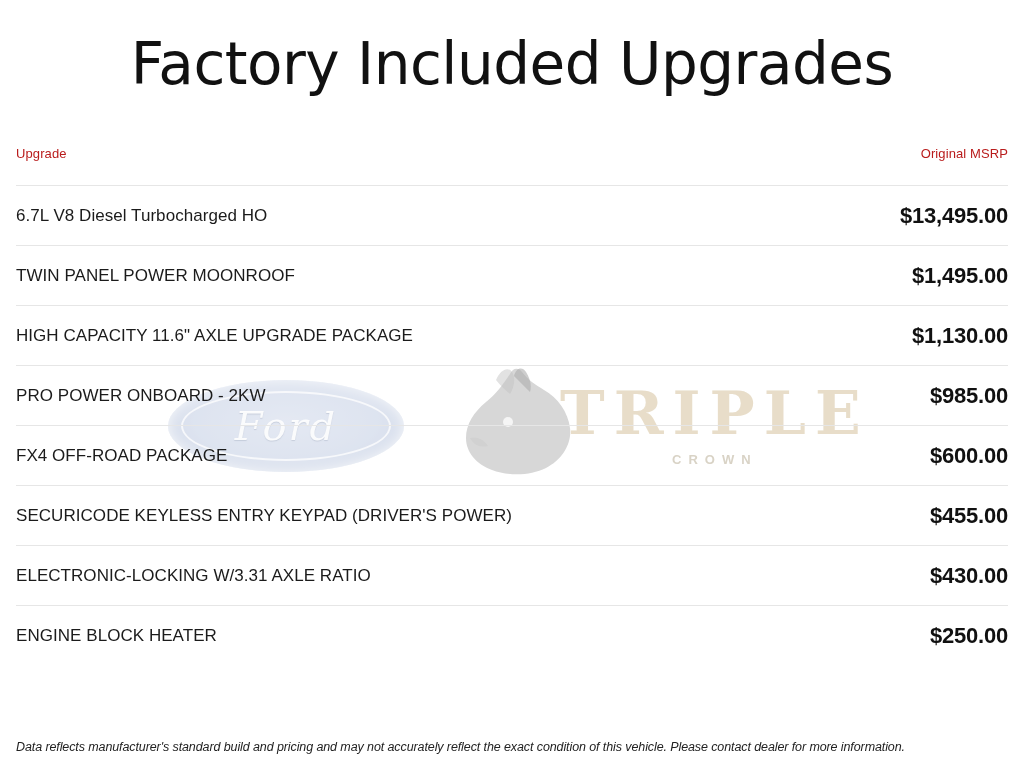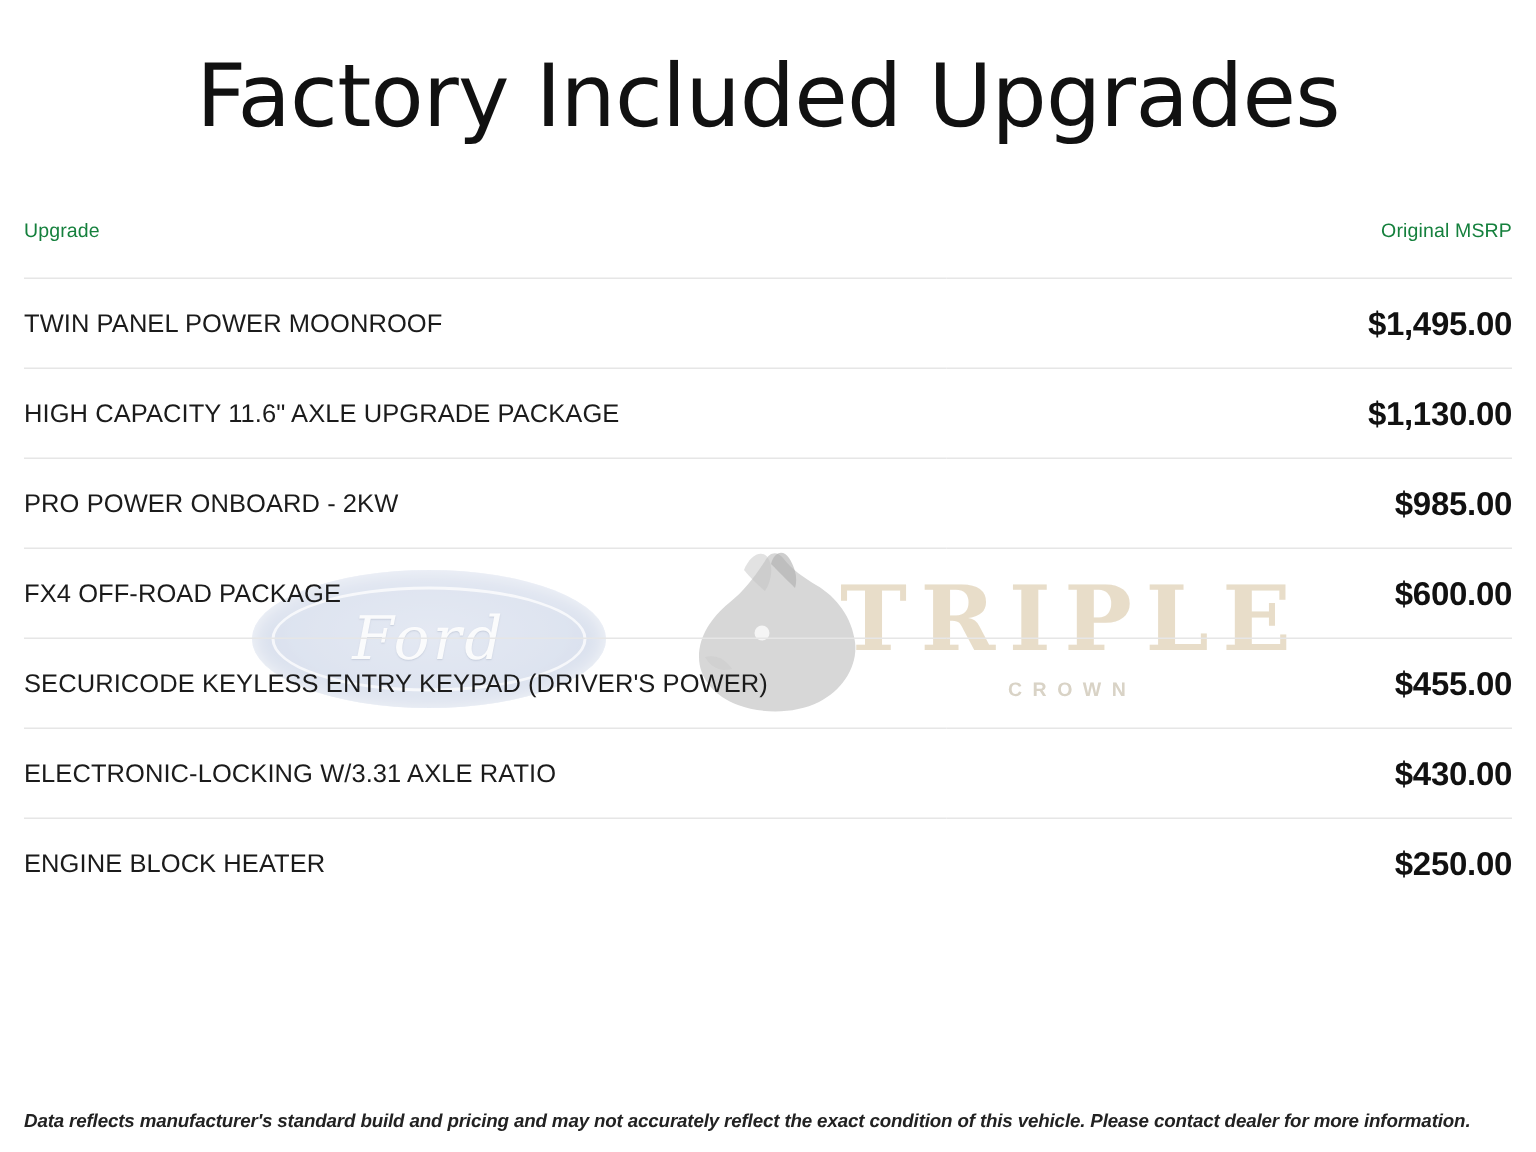--- a/index.html
+++ b/index.html
@@ -115,21 +115,21 @@
     margin-top: 48px;
   }
   table.upgrades {
     width: 100%;
     border-collapse: collapse;
     table-layout: fixed;
   }
   table.upgrades th {
     font-size: 13px;
     font-weight: 400;
-    color: #15803d;
+    color: #b91c1c;
     padding: 0 0 24px 0;
     letter-spacing: 0.1px;
   }
   th.col-upgrade { text-align: left; }
   th.col-msrp { text-align: right; }
 
   table.upgrades td {
     border-top: 1px solid #e6e6e6;
     padding: 17px 0 16px 0;
     vertical-align: middle;
@@ -152,21 +152,21 @@
 
   
   .footnote {
     position: absolute;
     left: 16px;
     right: 16px;
     top: 710px;
     z-index: 2;
     font-size: 12.5px;
     font-style: italic;
-    font-weight: 700;
+    font-weight: 400;
     color: #222222;
     letter-spacing: -0.1px;
   }
 </style>
 </head>
 <body>
 
 <div class="page">
 
   <div class="watermark">
@@ -197,20 +197,24 @@
         <col style="width:38%">
       </colgroup>
       <thead>
         <tr>
           <th class="col-upgrade">Upgrade</th>
           <th class="col-msrp">Original MSRP</th>
         </tr>
       </thead>
       <tbody>
         <tr>
+          <td class="name">6.7L V8 Diesel Turbocharged HO</td>
+          <td class="price">$13,495.00</td>
+        </tr>
+        <tr>
           <td class="name">TWIN PANEL POWER MOONROOF</td>
           <td class="price">$1,495.00</td>
         </tr>
         <tr>
           <td class="name">HIGH CAPACITY 11.6" AXLE UPGRADE PACKAGE</td>
           <td class="price">$1,130.00</td>
         </tr>
         <tr>
           <td class="name">PRO POWER ONBOARD - 2KW</td>
           <td class="price">$985.00</td>

